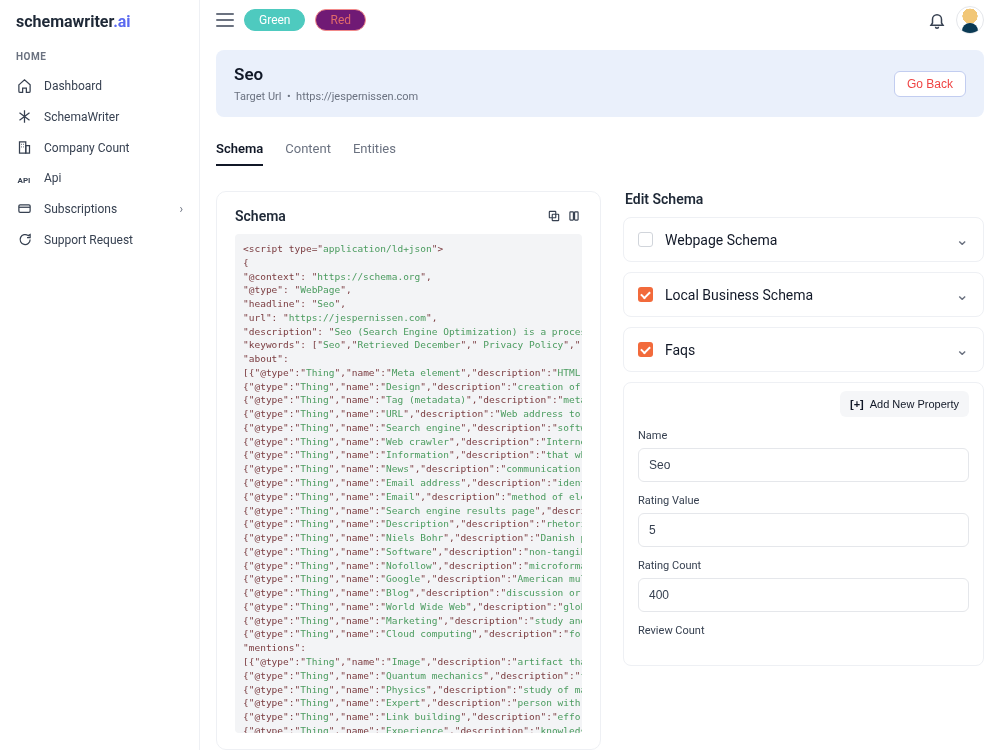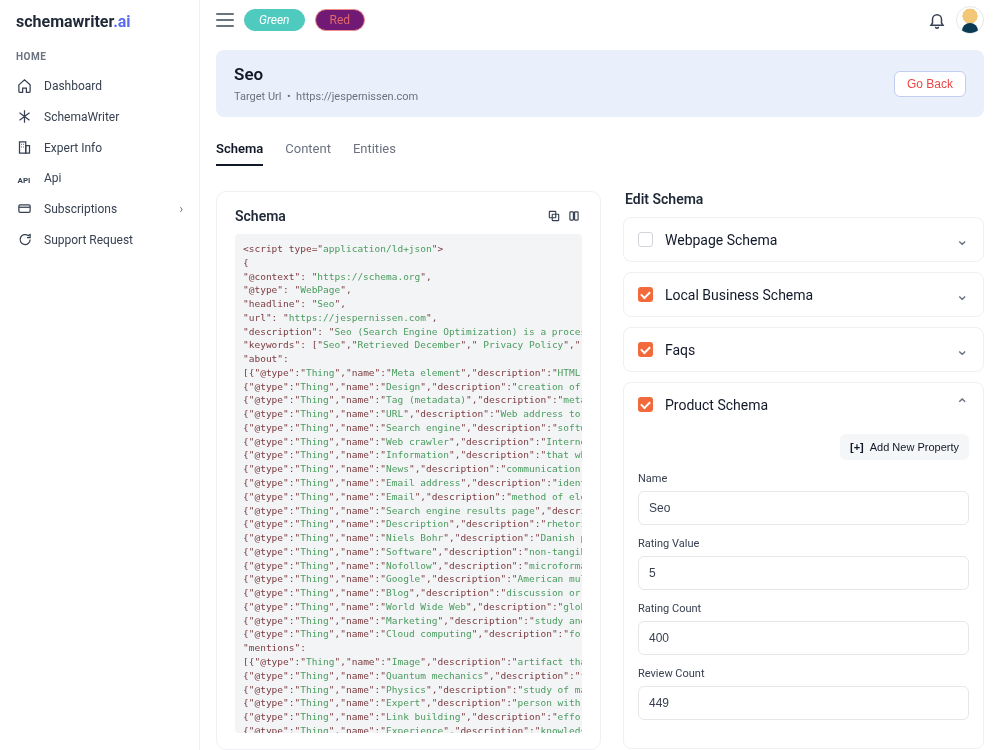--- a/index.html
+++ b/index.html
@@ -10,21 +10,21 @@
   .logo .ai { color: #5b6af0; }
   .home-label { padding: 0 16px 8px 16px; font-size: 10px; font-weight: 700; color: #6b7280; letter-spacing: .5px; }
   .nav-item { display: flex; align-items: flex-end; gap: 12px; padding: 8px 16px; font-size: 12px; color: #374151; cursor: pointer; }
   .nav-item .icon { width: 16px; display:flex; align-items:center; justify-content:center; color:#374151; }
   .nav-item .chev { margin-left: auto; font-size:12px; color:#6b7280; }
   .main { flex: 1; display: flex; flex-direction: column; overflow: hidden; background:#fff; }
   .topbar { display:flex; align-items:center; gap:10px; padding: 4px 16px; height:40px; }
   .hamburger { width:18px; height:14px; display:flex; flex-direction:column; justify-content:space-between; cursor:pointer; }
   .hamburger span { display:block; height:2px; background:#6b7280; border-radius:1px; }
   .pill { padding:3px 14px; border-radius:999px; font-size:12px; cursor:pointer; }
-  .pill-green { background:#4ecabf; color:#fff; border:1px solid #4ecabf;font-style:italic; }
+  .pill-green { background:#4ecabf; color:#fff; border:1px solid #4ecabf; }
   .pill-red { border:1px solid #f28a8a; color:#e06a6a; background:#701a75; }
   .topbar .spacer { flex:1; }
   .bell { width:18px; height:18px; color:#374151; cursor:pointer; }
   .avatar { width:28px; height:28px; border-radius:50%; background: radial-gradient(circle at 50% 35%, #f2c777 0 35%, #fff 36% 100%); border:1px solid #e5e7eb; cursor:pointer; overflow:hidden; display:flex; align-items:flex-end; justify-content:center;}
   .avatar::after{content:""; width:16px; height:10px; background:#0b3a54; border-radius:8px 8px 0 0;}
   .content { padding: 10px 16px 0 16px; overflow:hidden; display:flex; flex-direction:column; flex:1; }
   .header-card { background:#eaf0fb; border-radius:8px; padding:14px 18px; display:flex; align-items:center; }
   .header-card h2 { font-size:17px; font-weight:600; color:#111827; }
   .header-card .sub { font-size:11px; color:#6b7280; margin-top:6px; }
   .goback { margin-left:auto; border:1px solid #c2cdf0; color:#ef4444; background:#fff; padding:5px 12px; border-radius:6px; font-size:12px; cursor:pointer; }
@@ -85,21 +85,21 @@
       <span>SchemaWriter</span>
     </div>
     <div class="nav-item">
       <span class="icon">
         <svg width="15" height="15" viewBox="0 0 24 24" fill="none" stroke="currentColor" stroke-width="2">
             <rect x="4" y="3" width="10" height="18"></rect>
             <rect x="14" y="9" width="6" height="12"></rect>
             <path d="M7 7h1M10 7h1M7 11h1M10 11h1"></path>
           </svg>
       </span>
-      <span>Expert Info</span>
+      <span>Company Count</span>
     </div>
     <div class="nav-item">
       <span class="icon" style="font-size:8px; font-weight:700;">API</span>
       <span>Api</span>
     </div>
     <div class="nav-item">
       <span class="icon">
         <svg width="15" height="15" viewBox="0 0 24 24" fill="none" stroke="currentColor" stroke-width="2">
             <rect x="3" y="6" width="18" height="12" rx="2"></rect>
             <path d="M3 10h18"></path>
@@ -239,25 +239,20 @@
 
           <div class="acc">
             <div class="acc-head">
               <span class="chk on"></span>
               <span class="lbl">Faqs</span>
               <span class="car">⌄</span>
             </div>
           </div>
 
           <div class="acc">
-            <div class="acc-head">
-              <span class="chk on"></span>
-              <span class="lbl">Product Schema</span>
-              <span class="car">⌃</span>
-            </div>
             <div class="acc-body">
               <div class="addprop">
                 <button>
                   <span style="font-weight:700;">[+]</span>
                   <span>Add New Property</span>
                 </button>
               </div>
               <div class="field">
                 <label>Name</label>
                 <input value="Seo" style="">
@@ -265,21 +260,20 @@
               <div class="field">
                 <label>Rating Value</label>
                 <input value="5" style="">
               </div>
               <div class="field">
                 <label>Rating Count</label>
                 <input value="400" style="">
               </div>
               <div class="field">
                 <label>Review Count</label>
-                <input value="449" style="">
               </div>
             </div>
           </div>
 
         </section>
       </div>
     </div>
   </main>
 </div>
 

